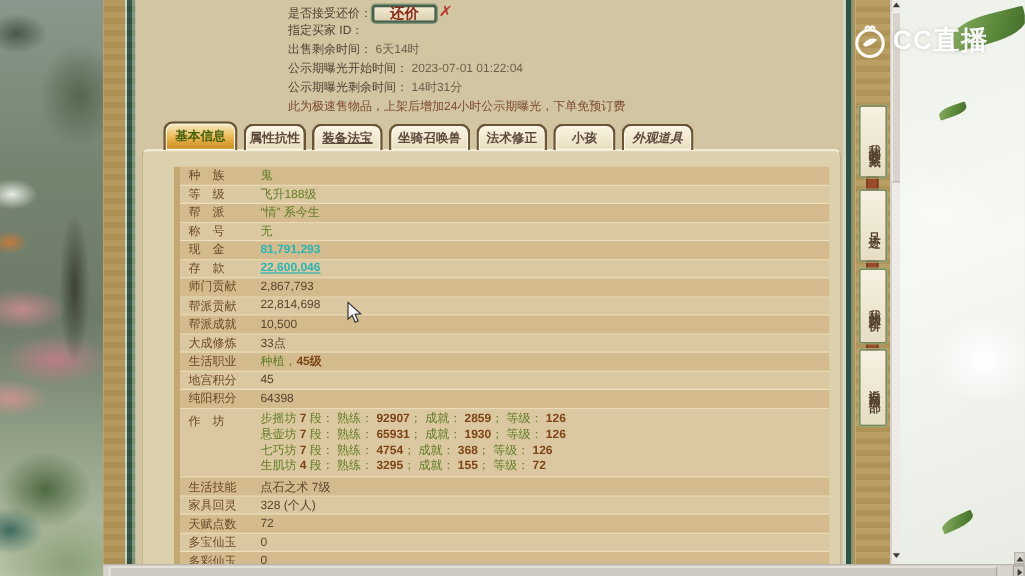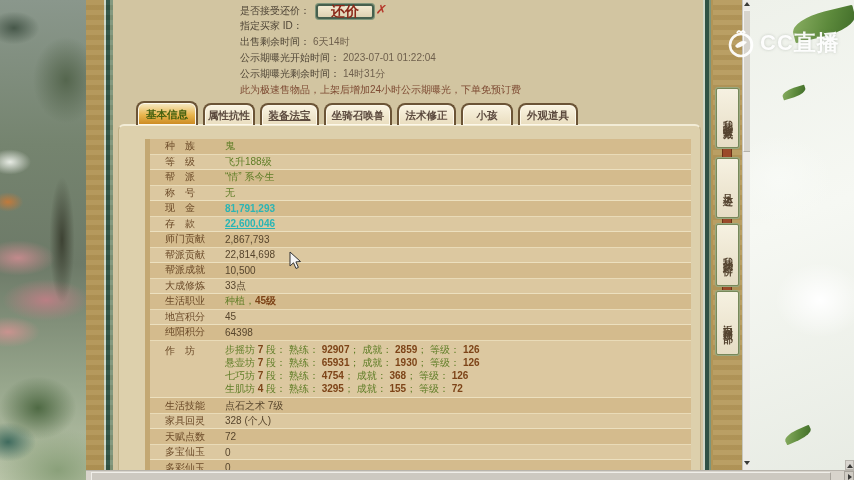--- a/index.html
+++ b/index.html
@@ -39,52 +39,52 @@
       radial-gradient(ellipse 60px 50px at 70px 300px,#ffffff 0%,rgba(255,255,255,0) 75%),
       radial-gradient(ellipse 70px 60px at 30px 180px,#f8faf6 0%,rgba(248,250,246,0) 75%),
       linear-gradient(160deg,#eef1ea 0%,#f6f8f3 45%,#e7ebe3 100%);}
   .leaf{position:absolute;background:linear-gradient(120deg,#8cb064 0%,#5d8a3c 55%,#3f6b28 100%);
     border-radius:55% 5% 55% 5%;}
   .leaf-big{left:42px;top:12px;width:64px;height:24px;transform:rotate(-14deg);}
   .leaf-small-1{left:32px;top:88px;width:24px;height:9px;transform:rotate(-18deg);}
   .leaf-small-2{left:34px;top:430px;width:28px;height:10px;transform:rotate(-24deg);}
 
   
-  .cclogo{position:absolute;left:709px;top:27px;display:flex;align-items:center;gap:3px;z-index:30;margin-left:16px;}
+  .cclogo{position:absolute;left:709px;top:18px;display:flex;align-items:center;gap:3px;z-index:30;}
   .cclogo .txt{font-size:22px;font-weight:bold;letter-spacing:1px;color:rgba(255,255,255,.94);
     text-shadow:0 0 3px rgba(110,120,110,.35);}
 
   
   .content{position:absolute;left:113px;top:0;width:590px;height:480px;background:#d2c5a1;}
 
   .hdr{position:absolute;left:127px;top:2px;font-size:10px;color:#4f4536;}
   .hline{height:16px;line-height:16px;white-space:nowrap;}
   .hline .val{color:#6e5f4c;margin-left:3px;}
-  .counter-btn{margin-left:6px;padding:0 13px;height:15px;font-size:14px;font-weight:bold;color:#8b2a1a;
+  .counter-btn{padding:0 13px;height:15px;font-size:12px;font-weight:bold;color:#8b2a1a;
     background:linear-gradient(180deg,#f2ead2,#ddd2b2);border:2px solid #46604e;border-radius:3px;
     box-shadow:0 0 0 1px #7e957a;cursor:pointer;vertical-align:middle;line-height:11px;}
   .redx{color:#b5372a;font-size:13px;font-weight:bold;margin-left:2px;display:inline-block;transform:rotate(8deg);}
   .notice{color:#7d4a32;}
 
   
   .tabs{position:absolute;left:23px;top:101px;display:flex;align-items:flex-end;gap:5px;height:24px;z-index:5;}
   .tab{height:20px;line-height:20px;text-align:center;font-size:10.5px;font-weight:bold;color:#5c4a3e;
     background:linear-gradient(180deg,#faf4e2,#e9ddbe);border:2px solid #6b5436;border-bottom:none;
     border-radius:8px 8px 0 0;box-shadow:inset 0 0 0 1px #fdf8ea;cursor:pointer;}
   .tab.active{height:22px;line-height:22px;color:#44600f;
     background:linear-gradient(180deg,#f7ecc8 0%,#e9b54c 55%,#c9871f 100%);}
 
   
   .panel{position:absolute;left:5px;top:124px;width:581px;height:346px;background:#ddd0ac;
     border:1px solid #c0b188;border-top:2px solid #f2ecd6;border-radius:6px 6px 0 0;}
   .itable{position:absolute;left:26px;top:13px;width:541px;border-left:5px solid #c3a873;}
   .irow{display:flex;align-items:stretch;border-bottom:1px solid rgba(245,236,208,.65);font-size:10px;}
   .irow.dark{background:#d4bb8d;}
   .irow.light{background:#dcc8a0;}
-  .ilabel{width:50px;padding-left:15px;color:#6b4a28;flex:none;display:flex;align-items:center;}
+  .ilabel{width:50px;padding-left:7px;color:#6b4a28;flex:none;display:flex;align-items:center;}
   .ival{margin-left:10px;display:flex;align-items:center;white-space:nowrap;}
   .row-s{height:14.5px;}
   .row-multi .ival{display:block;margin-left:10px;}
   .row-multi .ilabel{align-items:flex-start;padding-top:3px;}
   .wline{height:13.2px;line-height:13.2px;white-space:nowrap;}
   .v-green{color:#5f7d26;}
   .v-plain{color:#57452c;}
   .v-cyan{color:#2ab5b5;font-weight:bold;}
   .v-link{text-decoration:underline;cursor:pointer;}
   .s-green{color:#5f7d26;}
@@ -150,21 +150,21 @@
       <div class="hline notice">此为极速售物品，上架后增加24小时公示期曝光，下单免预订费</div>
     </div>
 
     <div class="tabs" id="tabs">
         <div class="tab active" style="width: 58px;">基本信息</div>
         <div class="tab" style="width: 48px;">属性抗性</div>
         <div class="tab" style="width: 55px; text-decoration: underline;">装备法宝</div>
         <div class="tab" style="width: 64px;">坐骑召唤兽</div>
         <div class="tab" style="width: 55px;">法术修正</div>
         <div class="tab" style="width: 48px; margin-top: 12px;">小孩</div>
-        <div class="tab" style="width: 56px;">外观道具</div>
+        <div class="tab" style="width: 56px; font-style: italic;">外观道具</div>
       </div>
 
     <div class="panel">
       <div class="itable" id="rowsbox">
           <div class="irow dark row-s">
             <div class="ilabel">种　族</div>
             <div class="ival v-green">鬼</div>
           </div>
           <div class="irow light row-s">
             <div class="ilabel">等　级</div>

